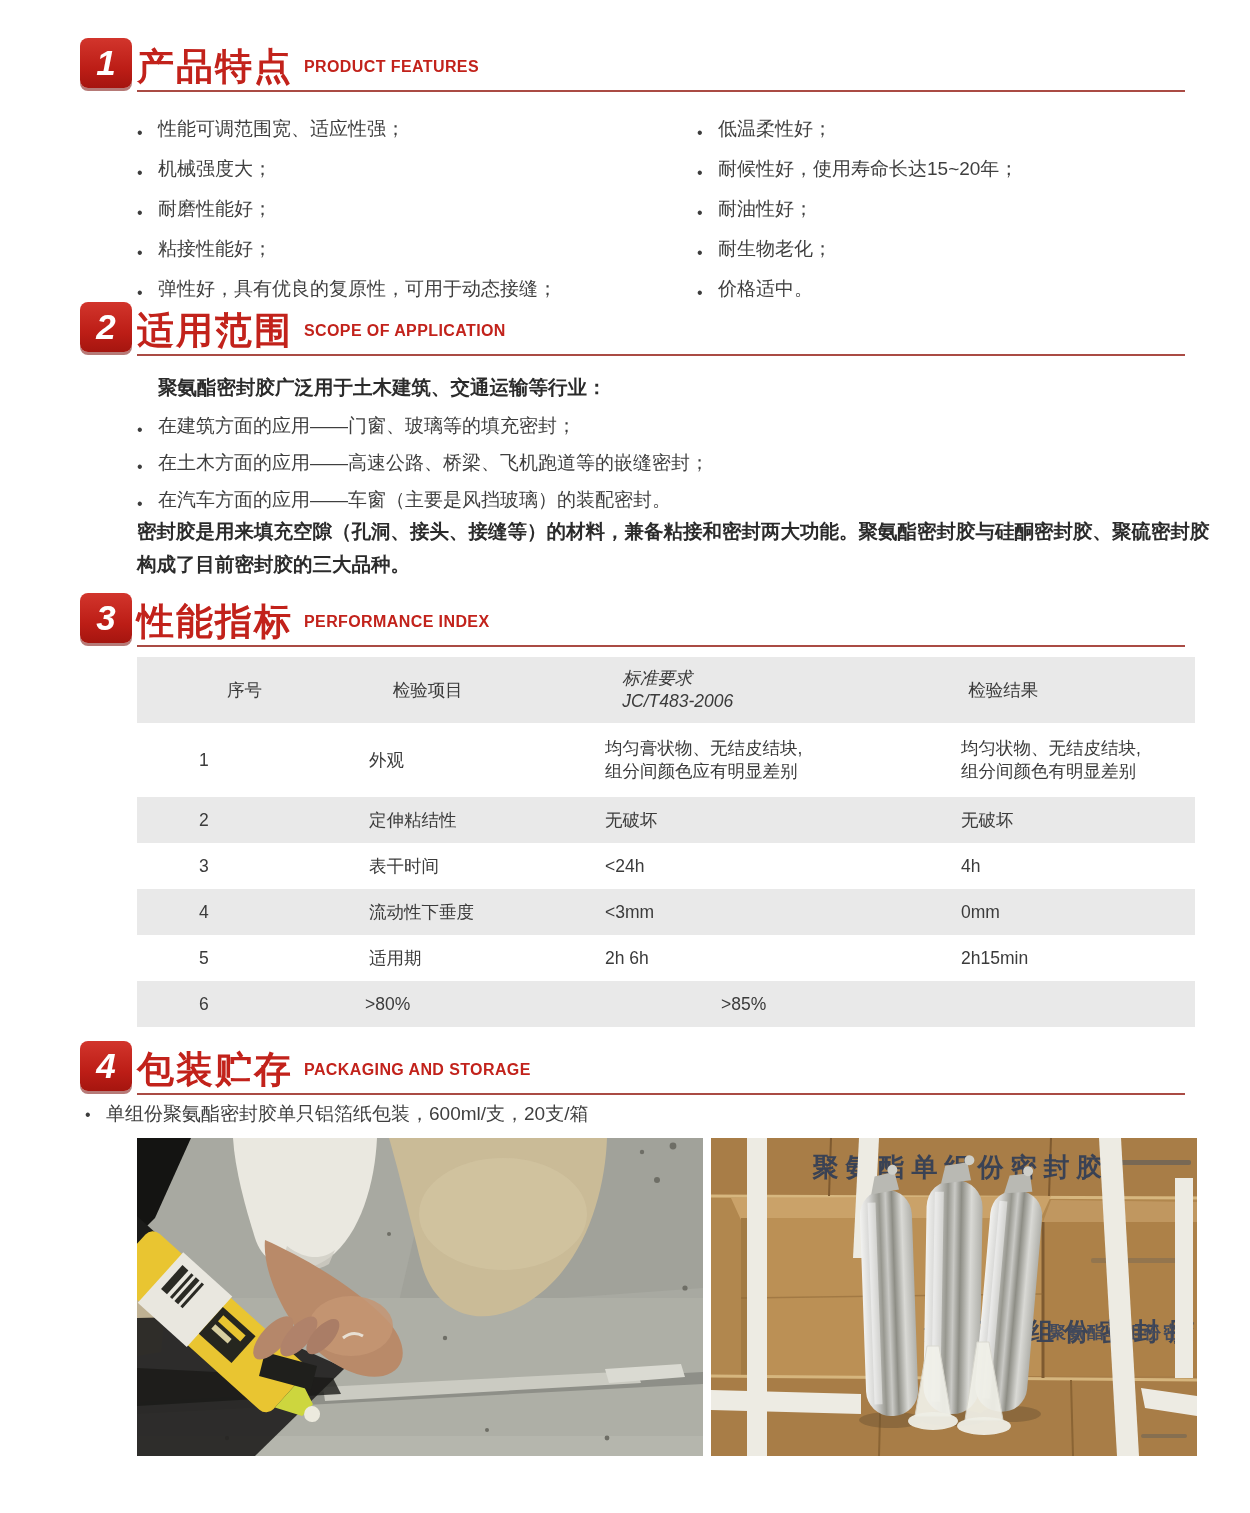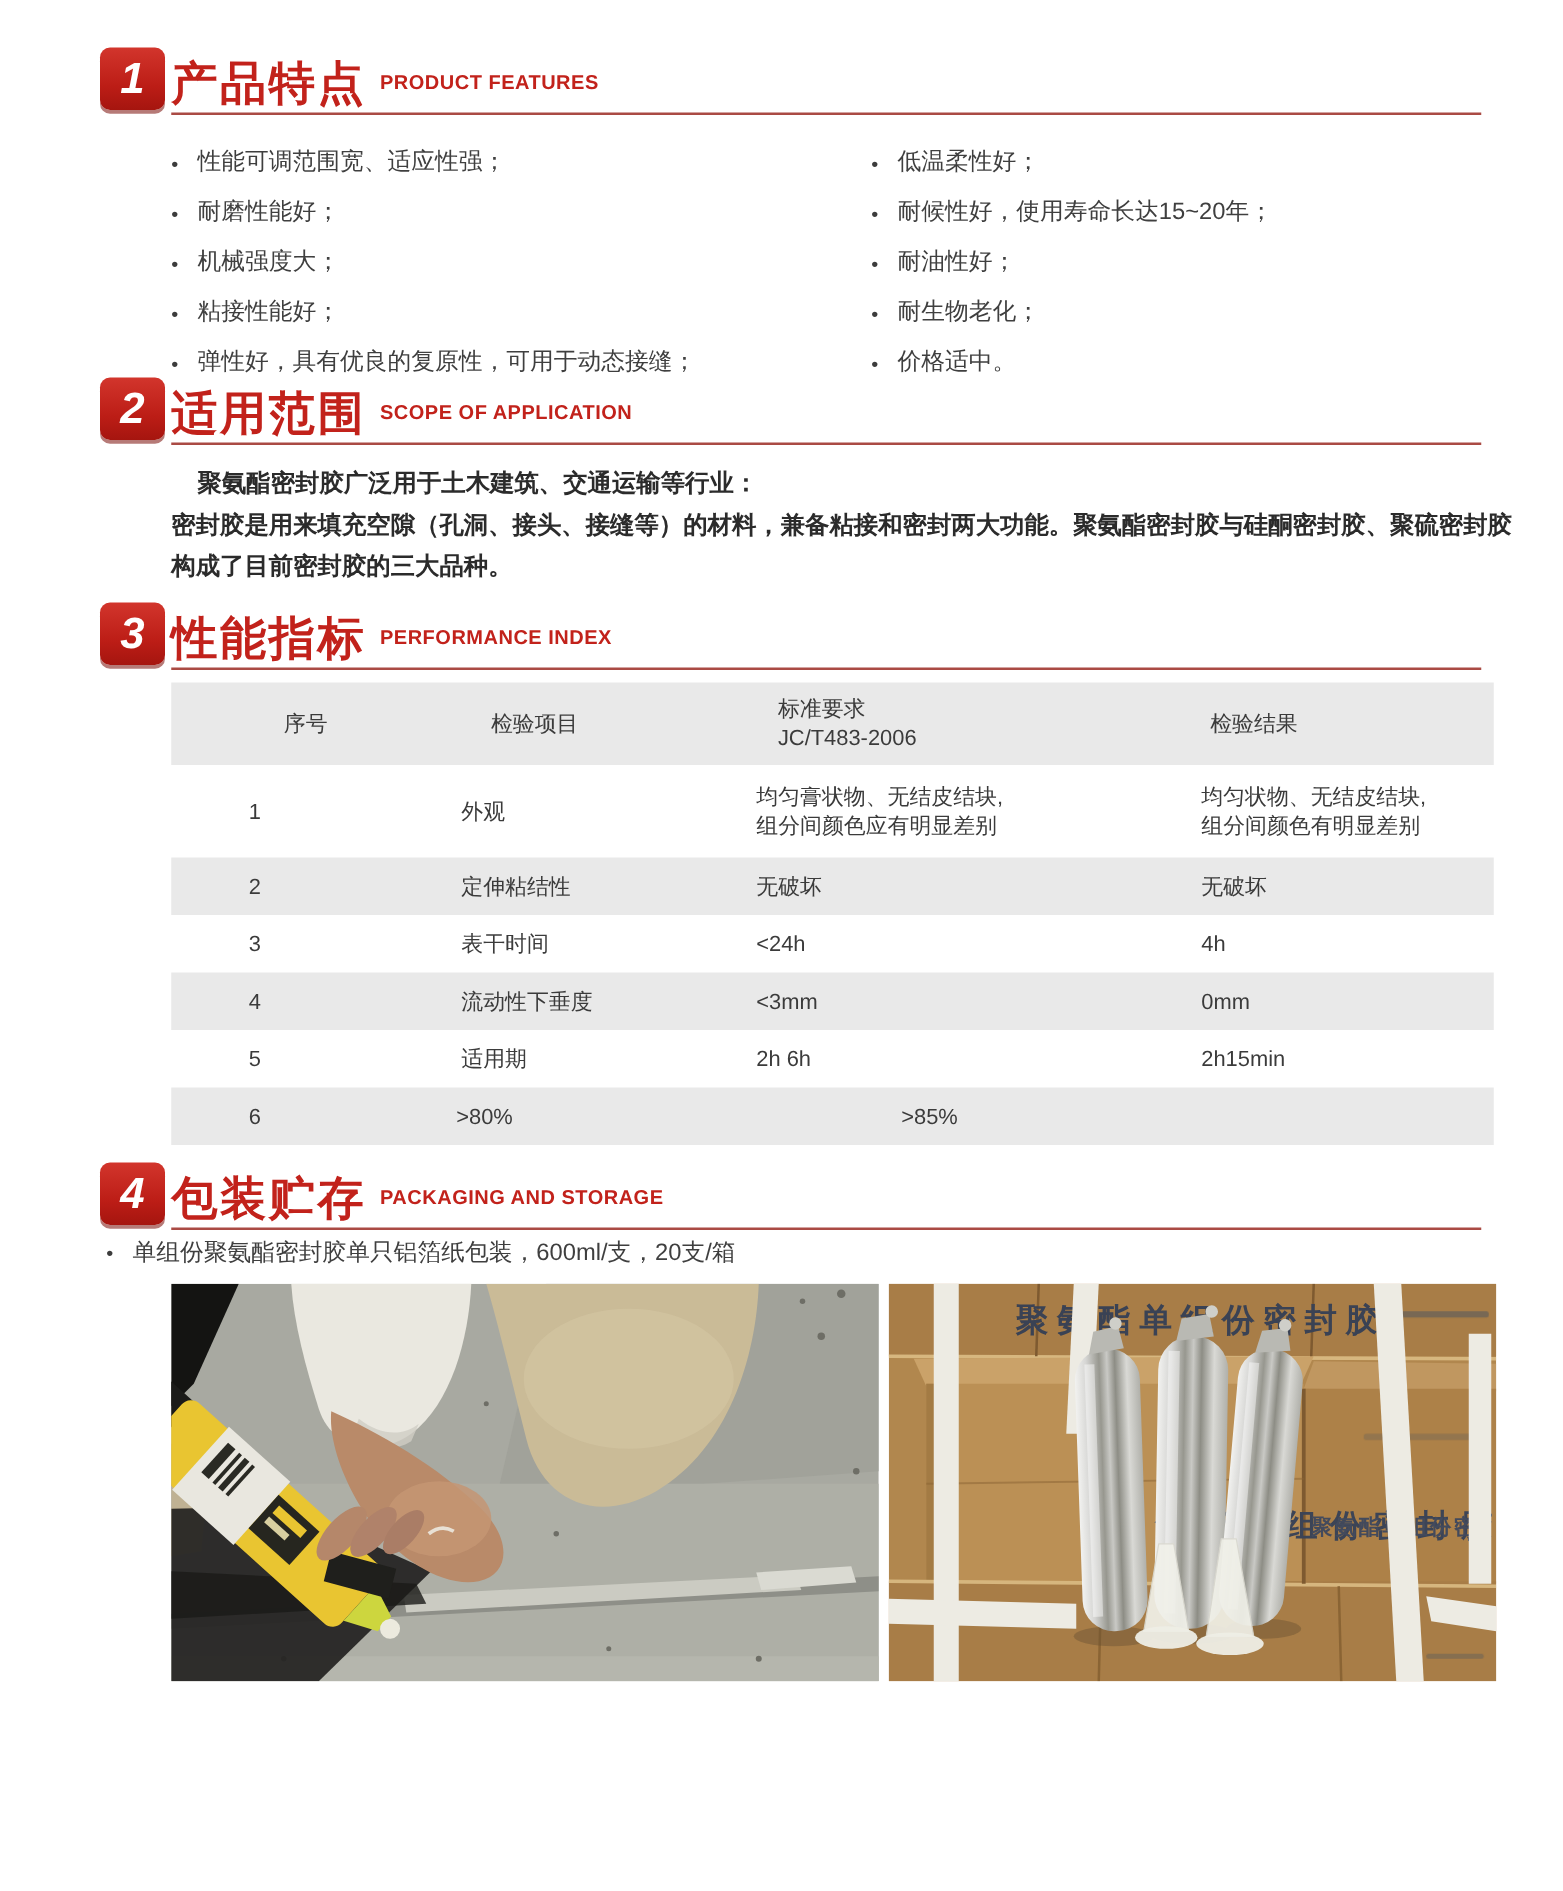--- a/index.html
+++ b/index.html
@@ -40,21 +40,21 @@
   .ptable { margin:10px 0 0 137px; width:1058px; font-size:17.5px; color:#3b3b3b; }
   .tr { display:flex; height:46px; background:#ffffff; }
   .ptable .tr:nth-child(odd) { background:#e9e9e9; }
   .tr.th { height:66px;padding-left:28px; }
   .tr.tall { height:74px; }
   .td { display:flex; align-items:center; box-sizing:border-box; }
   .c1 { width:200px; padding-left:62px; }
   .c2 { width:240px; padding-left:32px; }
   .c3 { width:358px; padding-left:28px; }
   .c4 { width:260px; padding-left:26px; }
-  .td.stack { flex-direction:column; justify-content:center; align-items:flex-start; line-height:23px; }
+  .td.stack { flex-direction:column; justify-content:center; align-items:flex-start; line-height:23px;font-style:italic; }
   .pre { white-space:pre-line; line-height:23px; }
   
   .pack-bullet { margin:6px 0 0 106px; font-size:19px; line-height:26px; color:#3f3f3f; }
   .photos { display:flex; gap:8px; margin:10px 0 0 137px; }
   .photo { display:block; }
 </style>
 </head>
 <body>
 
 <div class="page">
@@ -69,24 +69,24 @@
         <span class="t-en">PRODUCT FEATURES</span>
       </div>
       <div class="sec-rule"></div>
     </div>
     <div class="features">
       <ul class="col-left">
         <li>
             <span>性能可调范围宽、适应性强；</span>
           </li>
         <li>
+            <span>机械强度大；</span>
+          </li>
+        <li>
             <span>耐磨性能好；</span>
-          </li>
-        <li>
-            <span>机械强度大；</span>
           </li>
         <li>
             <span>粘接性能好；</span>
           </li>
         <li>
             <span>弹性好，具有优良的复原性，可用于动态接缝；</span>
           </li>
       </ul>
       <ul class="col-right">
         <li>
@@ -114,20 +114,31 @@
         <span>2</span>
       </div>
       <div class="sec-titles">
         <span class="t-zh">适用范围</span>
         <span class="t-en">SCOPE OF APPLICATION</span>
       </div>
       <div class="sec-rule"></div>
     </div>
     <div class="scope">
       <div class="intro">聚氨酯密封胶广泛用于土木建筑、交通运输等行业：</div>
+      <ul style="list-style:none;margin:0;padding:0;">
+        <li>
+            <span>在建筑方面的应用——门窗、玻璃等的填充密封；</span>
+          </li>
+        <li>
+            <span>在土木方面的应用——高速公路、桥梁、飞机跑道等的嵌缝密封；</span>
+          </li>
+        <li>
+            <span>在汽车方面的应用——车窗（主要是风挡玻璃）的装配密封。</span>
+          </li>
+      </ul>
       <div class="para">密封胶是用来填充空隙（孔洞、接头、接缝等）的材料，兼备粘接和密封两大功能。聚氨酯密封胶与硅酮密封胶、聚硫密封胶构成了目前密封胶的三大品种。</div>
     </div>
   </section>
 
   <section style="margin-top:12px;">
     <div class="sec-head">
       <div class="sec-num">
         <span>3</span>
       </div>
       <div class="sec-titles">

